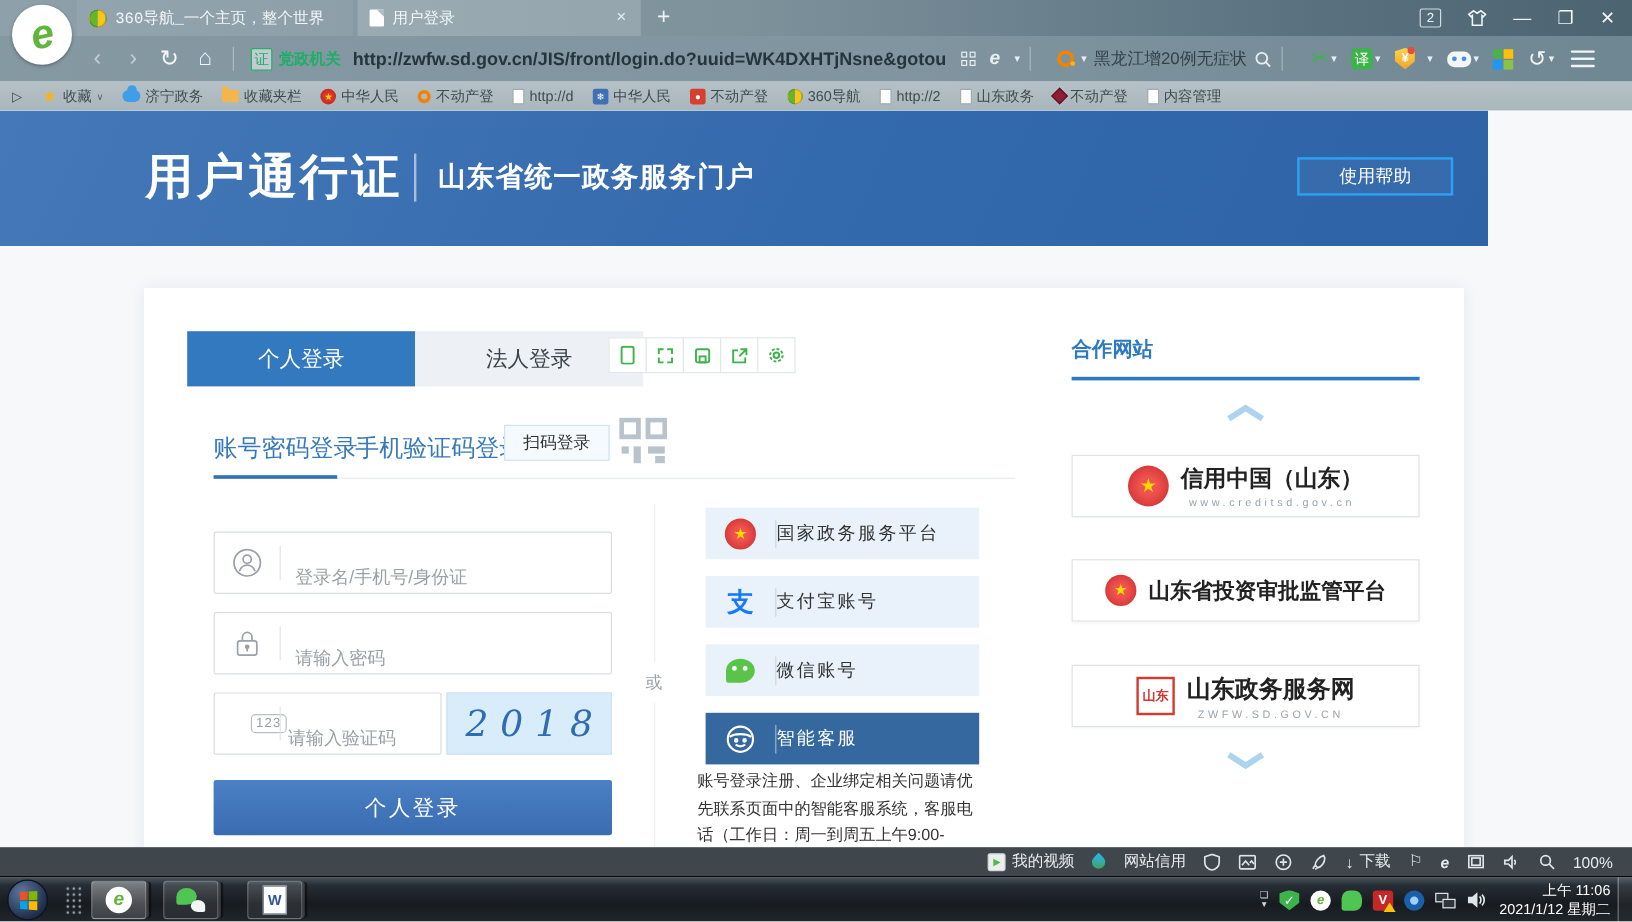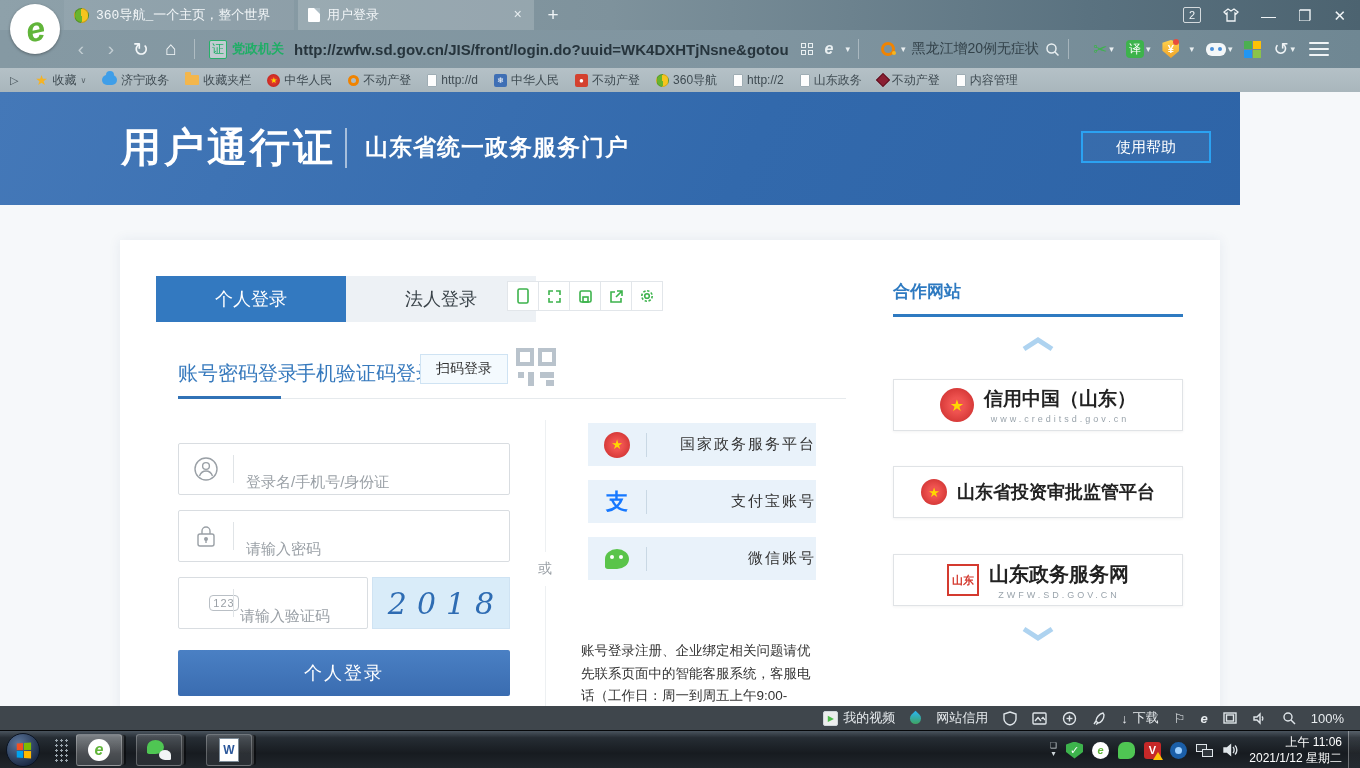--- a/index.html
+++ b/index.html
@@ -132,21 +132,21 @@
     display:flex; align-items:center; justify-content:center; border-radius:2px; }
   .orwrap { position:absolute; left:418px; top:180px; width:14px; text-align:center; }
   .orline { width:1px; height:130px; background:#edf0f2; margin:0 auto; }
   .ortxt { color:#9aa0a6; font-size:14px; padding:8px 0; }
 
   .tp { position:absolute; left:468px; width:228px; height:43px; background:#e9f2fa; display:flex; align-items:center; }
   .tp0 { top:183px; } .tp1 { top:240px; } .tp2 { top:297px; } .tp3 { top:354px; background:#35689f; }
   .tpicon { width:58px; display:flex; align-items:center; justify-content:center; }
   .tpdiv { width:1px; height:24px; background:#c9d8e4; }
   .tp3 .tpdiv { background:rgba(255,255,255,.5); }
-  .tplbl { flex:1; text-align:right; font-size:15px; color:#333; letter-spacing:2px; }
+  .tplbl { flex:1; text-align:left; font-size:15px; color:#333; letter-spacing:2px; }
   .tp3 .tplbl { color:#fff; }
   .emblem { width:26px; height:26px; border-radius:50%; background:radial-gradient(#ef5350 30%,#c62828); display:flex; align-items:center; justify-content:center; color:#ffd700; font-size:13px; }
   .alipay { color:#1678ff; font-size:22px; font-weight:bold; }
   .wechat { width:24px; height:20px; background:#5ac44a; border-radius:50% 50% 50% 12%; position:relative; }
   .wechat::before,.wechat::after { content:""; position:absolute; top:6px; width:4px; height:4px; border-radius:50%; background:#fff; }
   .wechat::before { left:5px; } .wechat::after { right:6px; }
   .note { position:absolute; left:461px; top:400px; width:268px; font-size:13.5px; color:#333; line-height:22.5px; }
 
   .sb-title { position:absolute; left:773px; top:40px; font-size:17px; font-weight:bold; color:#2e7ac1; }
   .sb-line { position:absolute; left:773px; top:74px; width:290px; height:3px; background:#2e7ac1; }
@@ -486,20 +486,33 @@
       <span class="tpdiv"></span>
       <span class="tplbl">支付宝账号</span>
     </div>
     <div class="tp tp2">
       <span class="tpicon">
           <span class="wechat"></span>
         </span>
       <span class="tpdiv"></span>
       <span class="tplbl">微信账号</span>
     </div>
+    <div class="tp tp3">
+      <span class="tpicon">
+        <svg width="26" height="26" viewBox="0 0 26 26" fill="none" stroke="#fff" stroke-width="1.8">
+            <circle cx="13" cy="13" r="10.5"></circle>
+            <path d="M4 11 C8 8 18 8 22 11"></path>
+            <circle cx="9.5" cy="14" r="1" fill="#fff"></circle>
+            <circle cx="16.5" cy="14" r="1" fill="#fff"></circle>
+            <path d="M9 17.5 C11 19.5 15 19.5 17 17.5"></path>
+          </svg>
+      </span>
+      <span class="tpdiv"></span>
+      <span class="tplbl">智能客服</span>
+    </div>
 
     <div class="note">
       <div>账号登录注册、企业绑定相关问题请优</div>
       <div>先联系页面中的智能客服系统，客服电</div>
       <div>话（工作日：周一到周五上午9:00-</div>
 
     </div>
 
     <div class="sb-title">合作网站</div>
     <div class="sb-line"></div>

